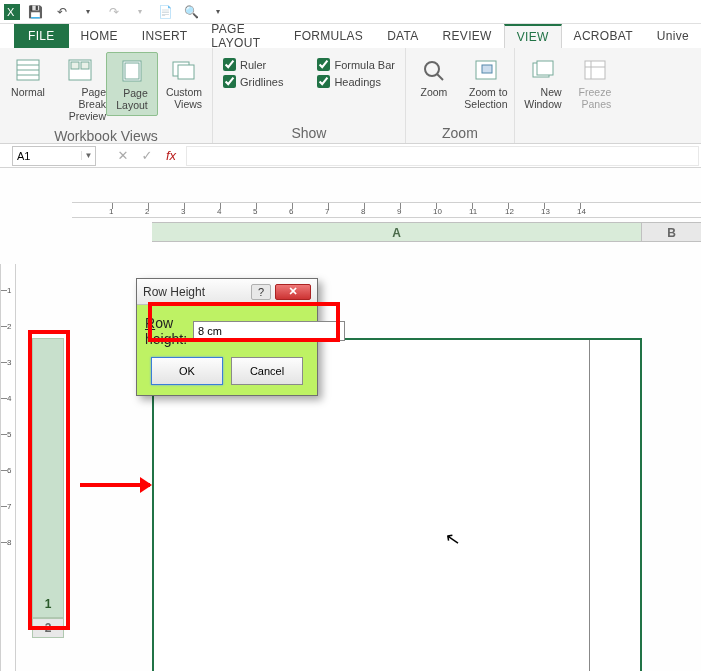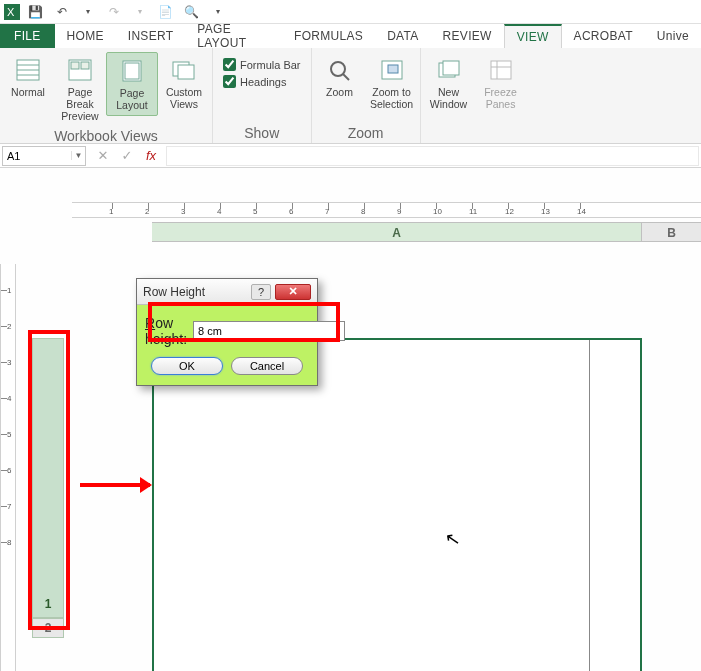--- a/index.html
+++ b/index.html
@@ -5,43 +5,43 @@
 * { box-sizing: border-box; margin: 0; padding: 0; font-family: "Segoe UI", Tahoma, sans-serif; }
 body { background: #fff; width: 701px; height: 671px; overflow: hidden; position: relative; }
 
 
 .titlebar { height: 24px; background: #fff; border-bottom: 1px solid #e0e0e0; display: flex; align-items: center; padding: 0 4px; gap: 8px; }
 .titlebar .icon-app { width: 16px; height: 16px; display: flex; align-items: center; justify-content: center; }
 .titlebar .qat { display: flex; gap: 10px; align-items: center; }
 .titlebar .qat span { width: 16px; height: 16px; display: flex; align-items: center; justify-content: center; font-size: 12px; color: #555; cursor: default; }
 
 
-.tabstrip { height: 24px; background: #fff; display: flex; align-items: stretch; }
+.tabstrip { height: 24px; background: #fff; display: flex; align-items: stretch; margin-left: 14px; }
 .tab { padding: 0 12px; font-size: 12px; color: #444; display: flex; align-items: center; cursor: pointer; letter-spacing: 0.3px; }
 .tab.file { background: #217346; color: #fff; padding: 0 14px; }
 .tab.active { color: #217346; border-top: 2px solid #217346; border-left: 1px solid #d4d4d4; border-right: 1px solid #d4d4d4; background: #f5f5f5; }
 
 
 .ribbon { height: 96px; background: #f5f5f5; border-bottom: 1px solid #d4d4d4; display: flex; }
 .group { border-right: 1px solid #e0e0e0; display: flex; flex-direction: column; padding: 4px 2px 0; }
 .group-body { flex: 1; display: flex; align-items: flex-start; }
 .group-label { text-align: center; font-size: 14px; color: #666; padding: 2px 0; }
 .bigbtn { width: 52px; display: flex; flex-direction: column; align-items: center; padding: 4px 0; cursor: pointer; gap: 2px; }
 .bigbtn.active { background: #c8e0cc; border: 1px solid #8fbf8f; border-radius: 2px; }
 .bigbtn .ico { width: 28px; height: 28px; display: flex; align-items: center; justify-content: center; }
-.bigbtn .lbl { font-size: 10.5px; color: #444; text-align: center; line-height: 1.15; }
+.bigbtn .lbl { font-size: 10.5px; color: #444; text-align: right; line-height: 1.15; }
 .bigbtn.disabled .lbl { color: #a0a0a0; }
 .checkgroup { display: flex; flex-direction: column; gap: 4px; padding: 6px 8px 0; }
 .checkrow { display: flex; align-items: center; gap: 4px; font-size: 11px; color: #444; }
 .checkrow input { width: 13px; height: 13px; accent-color: #217346; }
 .checkgroup2 { display: flex; gap: 18px; }
 
 
 .fbar { height: 24px; border-bottom: 1px solid #d4d4d4; display: flex; align-items: center; }
-.namebox { width: 84px; height: 20px; border: 1px solid #c6c6c6; margin: 0 2px; display: flex; align-items: center; }
+.namebox { width: 84px; height: 20px; border: 1px solid #c6c6c6; margin: 0 12px; display: flex; align-items: center; }
 .namebox .val { flex: 1; font-size: 11px; padding: 0 4px; }
 .namebox .dd { width: 14px; text-align: center; font-size: 8px; color: #666; border-left: 1px solid #e0e0e0; }
 .fxbtns { display: flex; gap: 6px; padding: 0 6px; align-items: center; }
 .fxbtns span { font-size: 13px; color: #aaa; width: 18px; text-align: center; }
 .fxinput { flex: 1; height: 20px; border: 1px solid #e8e8e8; margin-right: 2px; }
 
 
 .sheet { position: absolute; top: 168px; left: 0; right: 0; bottom: 0; background: #fefefe; }
 .hruler { position: absolute; top: 34px; left: 72px; right: 0; height: 16px; background: #fff; border-top:1px solid #d0d0d0; border-bottom:1px solid #d0d0d0; font-size:8px; color:#555; display:flex; }
 .hruler .tick { position:relative; flex:0 0 36px; }
@@ -69,21 +69,21 @@
 .dialog { position:absolute; top:278px; left:136px; width:182px; background:#bef264; border:1px solid #707070; box-shadow:4px 4px 8px rgba(0,0,0,0.35); z-index:10;}
 .dlg-title { height:26px; background:linear-gradient(#fdfdfd,#e8e8e8); display:flex; align-items:center; padding:0 6px; font-size:12px; color:#333; border-bottom:1px solid #c0c0c0;}
 .dlg-title .spacer{flex:1;}
 .dlg-title .help{ width:20px; height:16px; background:#e8e8e8; border:1px solid #b0b0b0; border-radius:2px; text-align:center; font-size:11px; line-height:14px; margin-right:4px;}
 .dlg-title .close{ width:36px; height:16px; background:linear-gradient(#e77,#c33); border:1px solid #a22; border-radius:2px; color:#fff; text-align:center; font-size:11px; line-height:13px; font-weight:bold;}
 .dlg-body { padding:10px 8px; display:flex; align-items:center; gap:6px;}
 .dlg-body label{ font-size:14px; color:#222;}
 .dlg-body label u{text-decoration:underline;}
 .dlg-body input{ flex:1; height:20px; border:1px solid #888; font-size:11px; padding:0 4px; background:#fff;}
 .dlg-btns { padding:0 8px 10px; display:flex; gap:8px; justify-content:center;}
-.dlg-btns button{ width:72px; height:18px; font-size:11px; border:1px solid #8a8a8a; background:linear-gradient(#fdfdfd,#e4e4e4); border-radius:9px; cursor:pointer;}
+.dlg-btns button{ width:72px; height:28px; font-size:11px; border:1px solid #8a8a8a; background:linear-gradient(#fdfdfd,#e4e4e4); border-radius:0; cursor:pointer;}
 .dlg-btns button.default{ border:1px solid #3b7dd8; box-shadow:0 0 2px #6aa6ee;}
 .redbox-dialog{ position:absolute; top:302px; left:148px; width:192px; height:40px; border:4px solid #ff0000; z-index:11; pointer-events:none;}
 </style>
 </head>
 <body>
 
 <div class="titlebar">
   <span class="icon-app">
     <svg width="16" height="16">
         <rect width="16" height="16" fill="#217346"></rect>
@@ -163,20 +163,30 @@
     </div>
     <div class="group-label">Workbook Views</div>
   </div>
 
   <div class="group">
     <div class="group-body">
       <div class="checkgroup2">
         <div class="checkgroup">
           <label class="checkrow">
               <input type="checkbox" checked="" style="">
+              <span>Ruler</span>
+            </label>
+          <label class="checkrow">
+              <input type="checkbox" checked="" style="">
+              <span>Gridlines</span>
+            </label>
+        </div>
+        <div class="checkgroup">
+          <label class="checkrow">
+              <input type="checkbox" checked="" style="">
               <span>Formula Bar</span>
             </label>
           <label class="checkrow">
               <input type="checkbox" checked="" style="">
               <span>Headings</span>
             </label>
         </div>
       </div>
     </div>
     <div class="group-label">Show</div>

